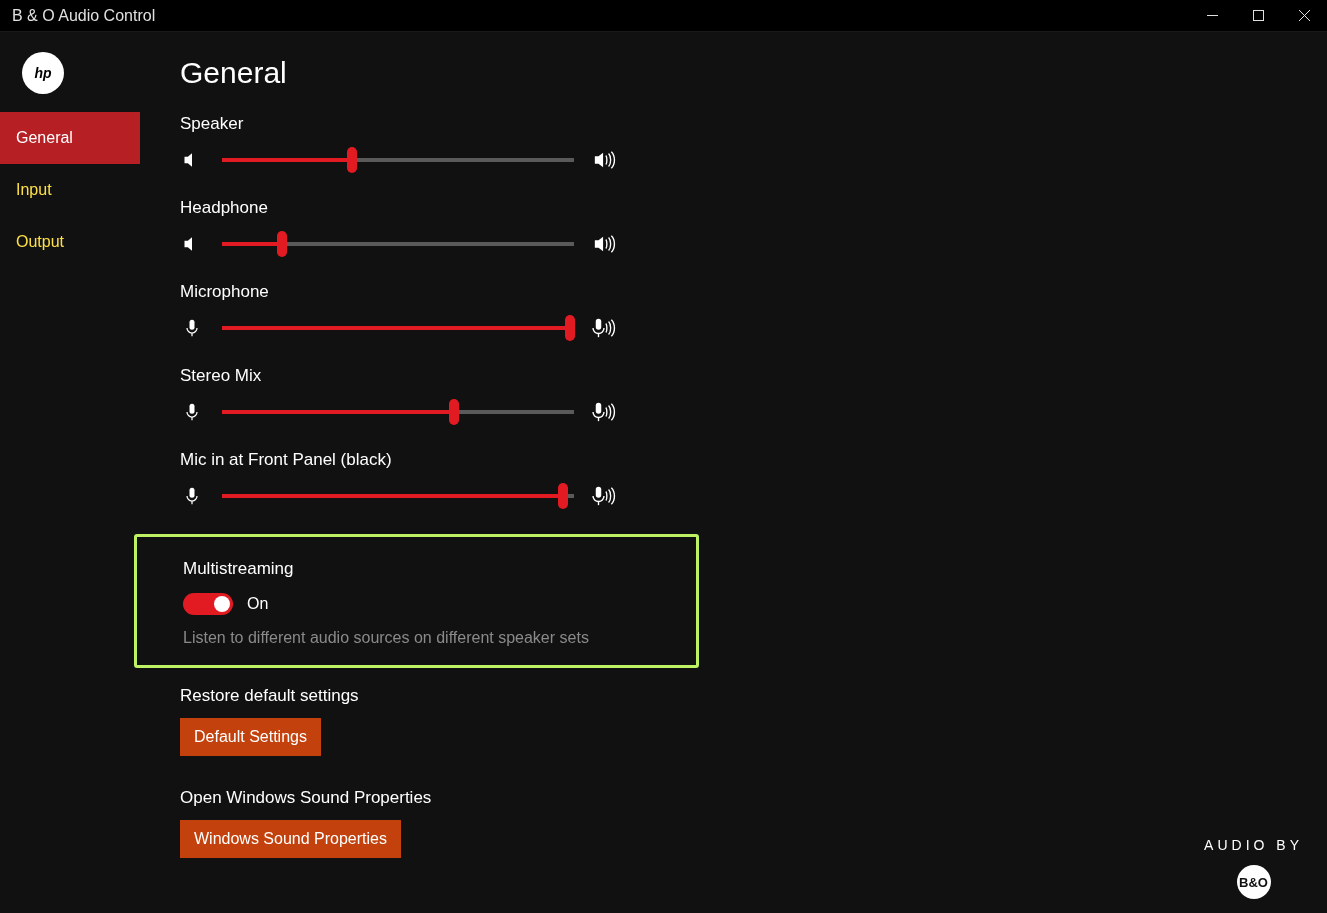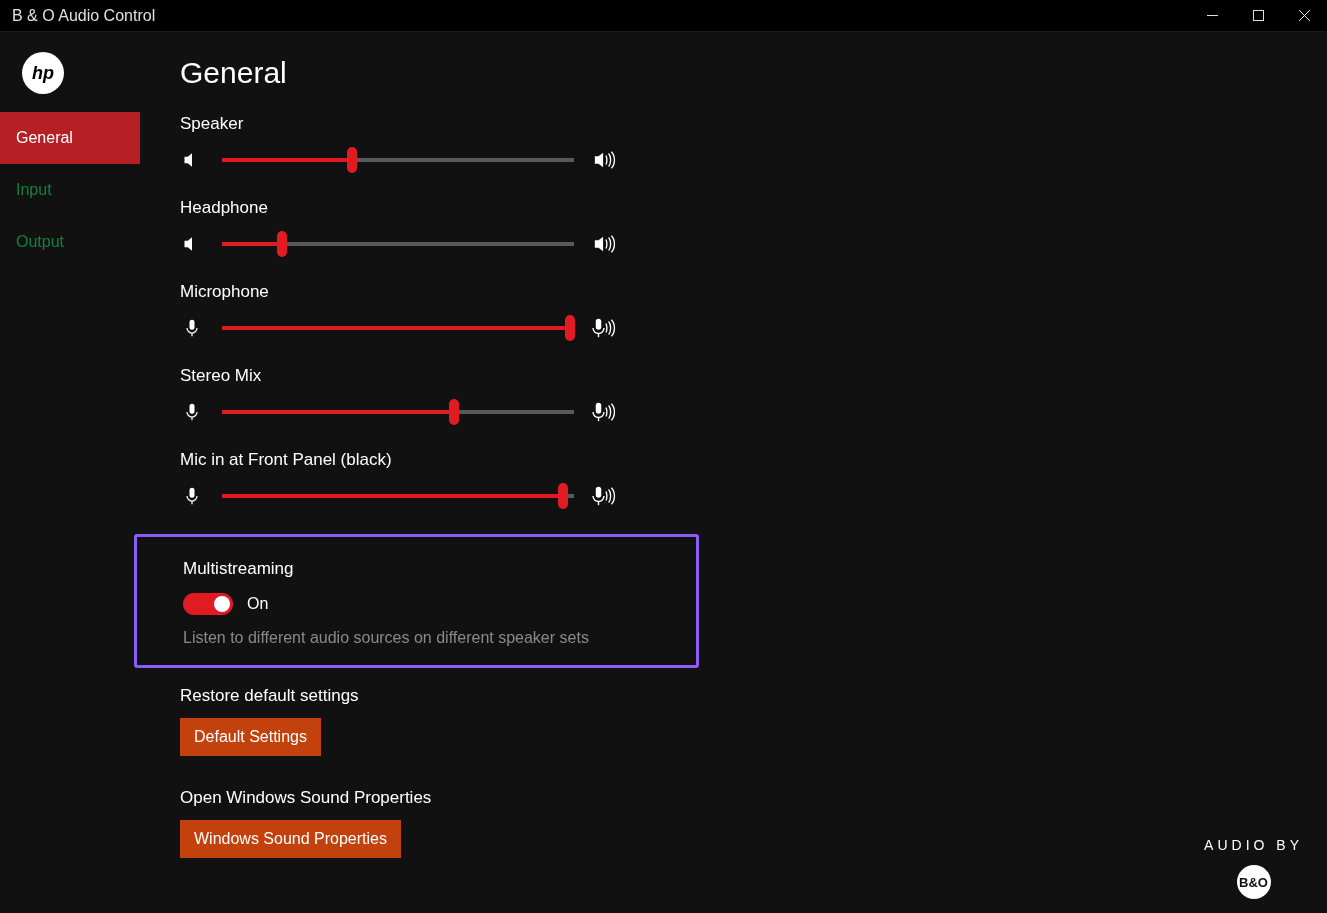--- a/index.html
+++ b/index.html
@@ -50,29 +50,29 @@
     height: 42px;
     margin: 0 0 18px 22px;
     background: #fff;
     border-radius: 50%;
     display: flex;
     align-items: center;
     justify-content: center;
     color: #000;
     font-weight: 700;
     font-style: italic;
-    font-size: 18px;
+    font-size: 14px;
   }
   .nav-item {
     height: 52px;
     display: flex;
     align-items: center;
     padding-left: 16px;
     font-size: 16px;
-    color: #15803d;
+    color: #fde047;
   }
   .nav-item.active { background: #b62025; color: #fff; }
 
   .main {
     flex: 1;
     padding: 24px 20px 20px 40px;
     position: relative;
   }
   h1.page-title {
     font-size: 30px;
@@ -107,21 +107,21 @@
     border-radius: 5px;
     transform: translate(-50%, -50%);
   }
   .slider-icon-left, .slider-icon-right {
     width: 24px; height: 24px;
     display: flex; align-items: center; justify-content: center;
   }
   .slider-icon-left svg, .slider-icon-right svg { fill: #fff; }
 
   .highlight-box {
-    border: 3px solid #8b5cf6;
+    border: 3px solid #bef264;
     border-radius: 3px;
     margin-left: -46px;
     padding: 22px 20px 18px 46px;
     width: 565px;
     margin-bottom: 18px;
   }
   .toggle-label { font-size: 17px; margin-bottom: 14px; display: block; }
   .toggle-row { display: flex; align-items: center; gap: 14px; margin-bottom: 14px; }
   .toggle {
     width: 50px; height: 22px;

